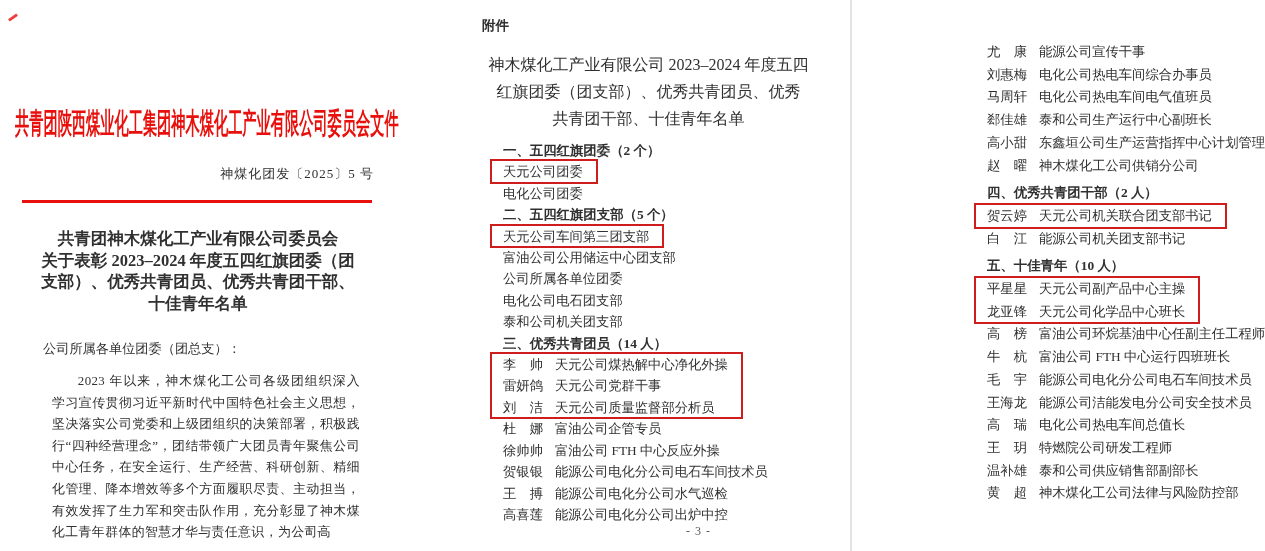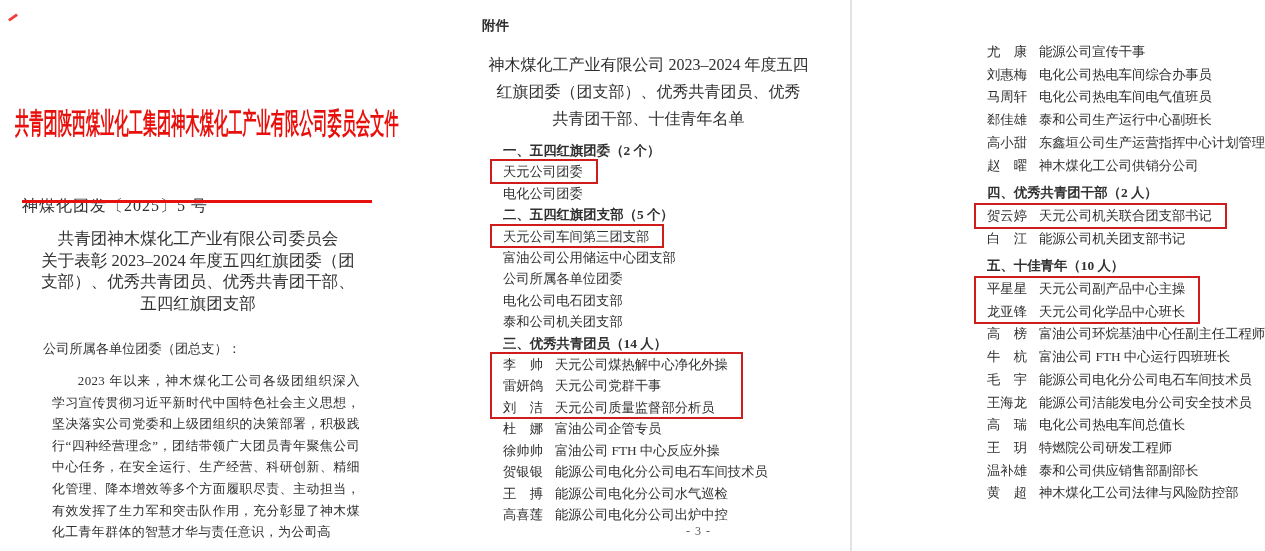--- a/index.html
+++ b/index.html
@@ -18,23 +18,23 @@
   .page2{left:433px;width:417px;}
   .page3{left:851px;width:414px;margin-left:32px;}
   .v-divider{position:absolute;left:850px;top:0;width:2px;height:551px;background:var(--divider);}
 
   
   .red-header{position:absolute;top:104px;left:15px;width:400px;white-space:nowrap;overflow:visible;}
   .red-header .stretch{
     display:inline-block;transform:scaleX(0.49);transform-origin:0 50%;
     font-size:29px;font-weight:bold;color:var(--red);letter-spacing:0;white-space:nowrap;
   }
-  .doc-number{position:absolute;top:196px;left:22px;width:352px;text-align:left;font-size:16px;letter-spacing:1px;}
+  .doc-number{position:absolute;top:165px;left:22px;width:352px;text-align:right;font-size:13px;letter-spacing:1px;}
   .red-line{position:absolute;top:200px;left:22px;width:350px;height:2.5px;background:var(--red);}
-  .p1-title{position:absolute;top:228px;left:22px;width:352px;text-align:center;font-weight:normal;font-size:16.5px;line-height:21.5px;}
+  .p1-title{position:absolute;top:228px;left:22px;width:352px;text-align:center;font-weight:bold;font-size:16.5px;line-height:21.5px;}
   .salutation{position:absolute;top:340px;left:43px;width:312px;font-size:13.2px;}
   .p1-par{position:absolute;top:362px;left:43px;width:308px;font-size:12.9px;line-height:21.6px;
           text-align:justify;text-indent:2em;margin:9px;letter-spacing:0.4px;}
   .page-num{position:absolute;top:524px;font-size:12px;color:#555;letter-spacing:1px;}
   .pn1{left:297px;}
   .pn3{left:253px;}
 
   
   .attach{position:absolute;top:17px;left:49px;font-size:13.5px;font-weight:bold;}
   .p2-title{position:absolute;top:51px;left:13px;width:405px;text-align:center;font-weight:normal;font-size:16px;line-height:27px;}
@@ -65,21 +65,21 @@
   <div class="page page1">
     <div class="red-header">
       <span class="stretch">共青团陕西煤业化工集团神木煤化工产业有限公司委员会文件</span>
     </div>
     <div class="doc-number">神煤化团发〔2025〕5 号</div>
     <div class="red-line"></div>
     <div class="p1-title">
         <div>共青团神木煤化工产业有限公司委员会</div>
         <div>关于表彰 2023–2024 年度五四红旗团委（团</div>
         <div>支部）、优秀共青团员、优秀共青团干部、</div>
-        <div>五四红旗团支部</div>
+        <div>十佳青年名单</div>
       </div>
     <div class="salutation">公司所属各单位团委（团总支）：</div>
     <p class="p1-par">2023 年以来，神木煤化工公司各级团组织深入学习宣传贯彻习近平新时代中国特色社会主义思想，坚决落实公司党委和上级团组织的决策部署，积极践行“四种经营理念”，团结带领广大团员青年聚焦公司中心任务，在安全运行、生产经营、科研创新、精细化管理、降本增效等多个方面履职尽责、主动担当，有效发挥了生力军和突击队作用，充分彰显了神木煤化工青年群体的智慧才华与责任意识，为公司高</p>
     <div class="page-num pn1">- 1 -</div>
   </div>
 
   <div class="page page2">
     <div class="attach">附件</div>
     <div class="p2-title">
         <div>神木煤化工产业有限公司 2023–2024 年度五四</div>

